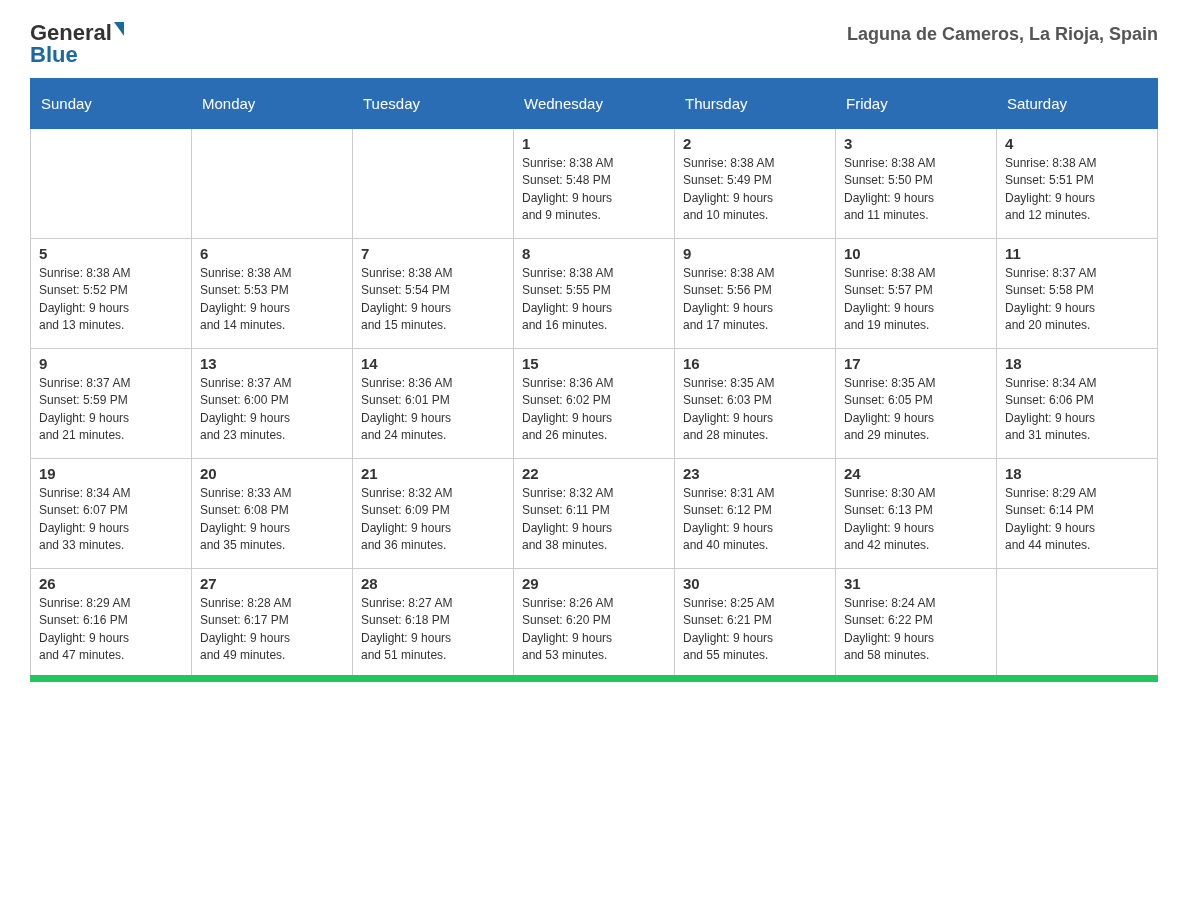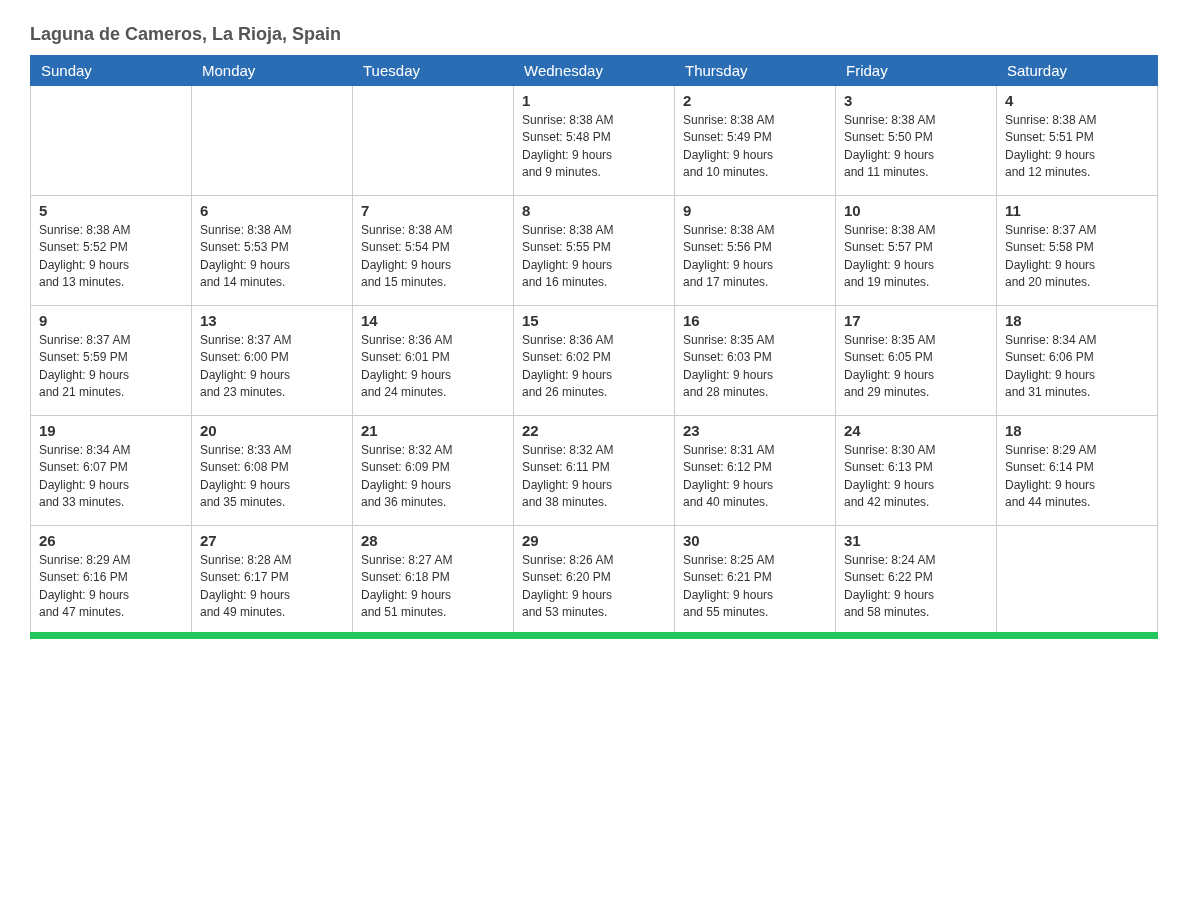--- a/index.html
+++ b/index.html
@@ -65,21 +65,21 @@
     .calendar {
       width: 100%;
       border-collapse: collapse;
       margin-top: 8px;
     }
     .calendar th {
       background-color: #2a6db5;
       color: #fff;
       font-size: 15px;
       font-weight: normal;
-      padding: 6px 10px;
+      padding: 16px 10px;
       text-align: left;
       border: 1px solid #2a6db5;
     }
     .calendar td {
       border: 1px solid #ccc;
       vertical-align: top;
       padding: 6px 8px;
       width: 14.28%;
       height: 110px;
       font-size: 12.5px;
@@ -100,20 +100,27 @@
       background: #fff;
     }
     tr:last-child td {
       border-bottom: 7px solid #22c55e;
     }
   </style>
 </head>
 <body>
 
 <div class="header">
+  <div class="logo">
+    <div class="logo-text">
+      <span class="logo-general">General</span>
+      <span class="logo-triangle"></span>
+    </div>
+    <div class="logo-sub">Blue</div>
+  </div>
   <div class="title-area">
     <div class="location-title">Laguna de Cameros, La Rioja, Spain</div>
   </div>
 </div>
 
 <table class="calendar">
   <thead>
     <tr>
     <th>Sunday</th>
         <th>Monday</th>

